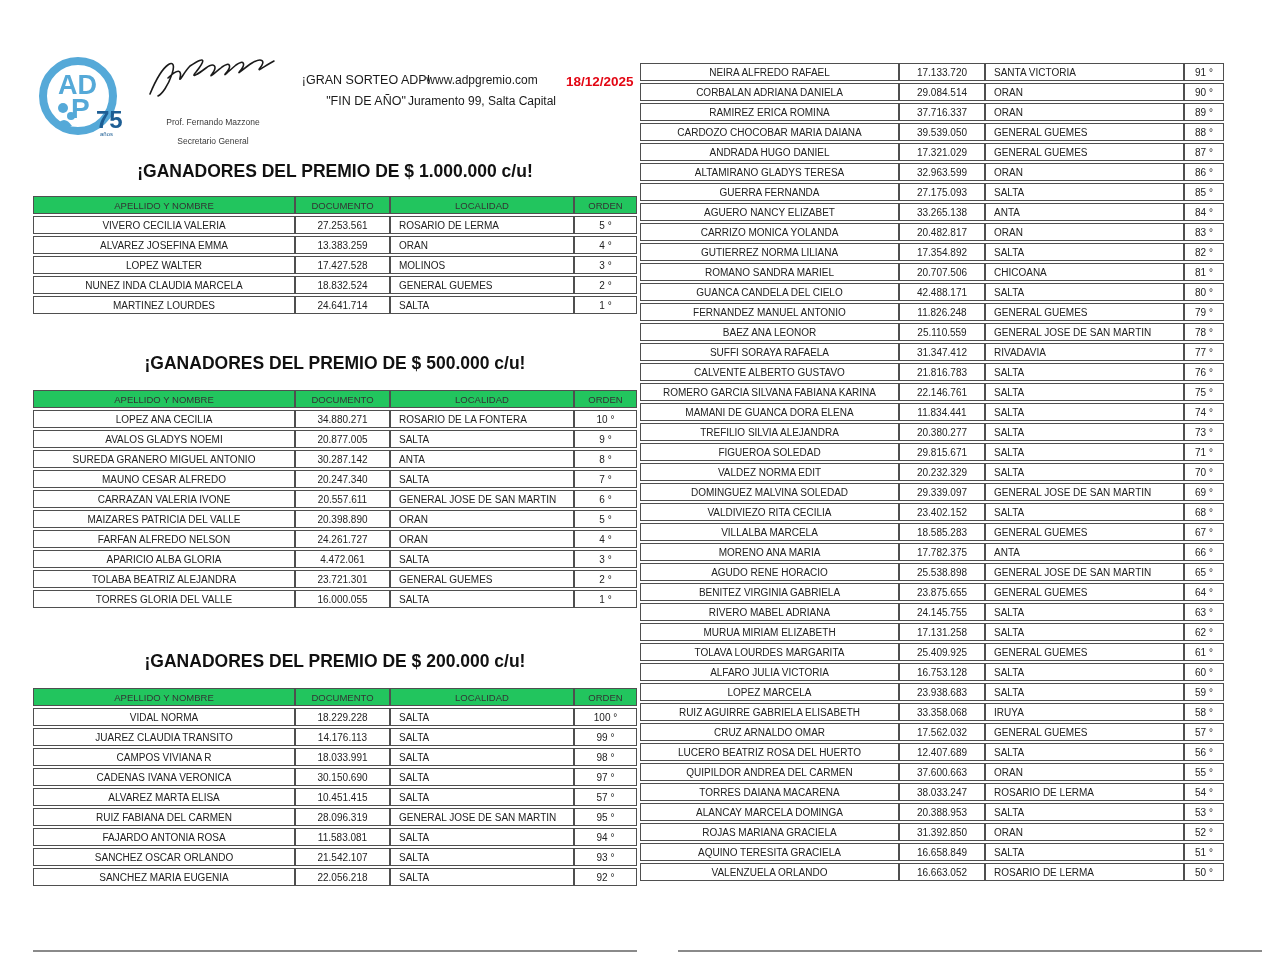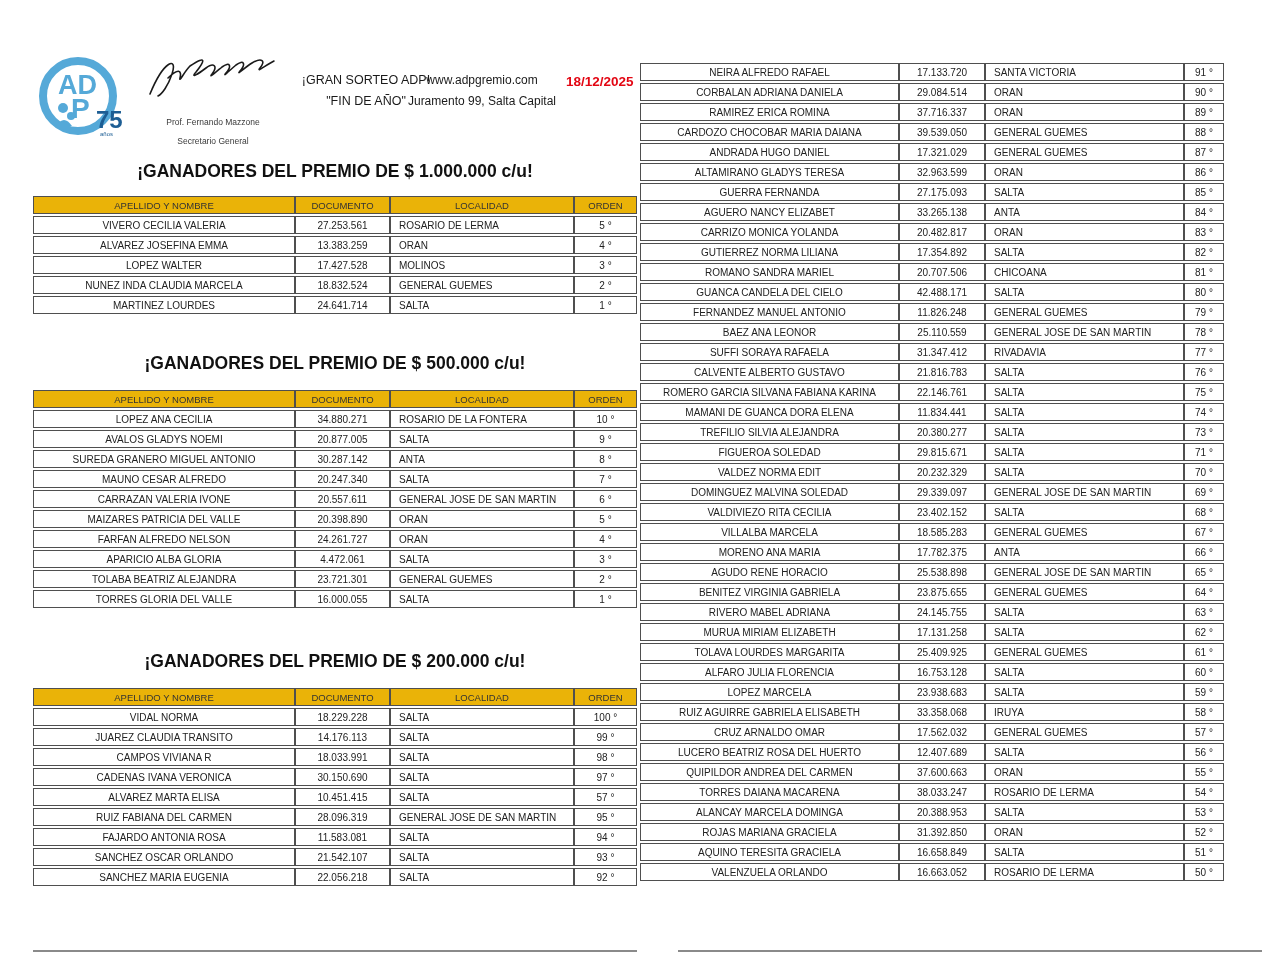--- a/index.html
+++ b/index.html
@@ -16,21 +16,21 @@
 
   
   .sec-title{position:absolute;left:33px;width:604px;text-align:center;font-size:17.5px;font-weight:bold;color:#111;letter-spacing:0;}
   #title-1m{top:161px;}
   #title-500k{top:353px;}
   #title-200k{top:651px;}
 
   
   .tbl{border-collapse:separate;border-spacing:0 2px;table-layout:fixed;position:absolute;}
   .tbl td,.tbl th{border:1px solid #4f4f4f;font-size:10px;height:16px;text-align:center;overflow:hidden;white-space:nowrap;padding:0 2px;color:#222;}
-  .tbl th{background:#eab308;font-weight:normal;font-size:9.5px;color:#333;}
+  .tbl th{background:#22c55e;font-weight:normal;font-size:9.5px;color:#333;}
   .tbl td.c2{text-align:left;padding-left:8px;}
   #tbl-1m{left:33px;top:194px;width:604px;}
   #tbl-500k{left:33px;top:388px;width:604px;}
   #tbl-200k{left:33px;top:686px;width:604px;}
   #tbl-cont{left:640px;top:33px;width:584px;margin-top:28px;}
   .colL-name{width:262px;}.colL-doc{width:95px;}.colL-loc{width:184px;}.colL-ord{width:63px;}
   .colR-name{width:259px;}.colR-doc{width:86px;}.colR-loc{width:199px;}.colR-ord{width:40px;}
 
   .page-rule{position:absolute;top:950px;height:2px;background:#8a8a8a;}
   #rule-left{left:33px;width:604px;}
@@ -461,21 +461,21 @@
           <td class="c2">SALTA</td>
           <td class="c3">62 °</td>
         </tr>
         <tr>
           <td class="c0">TOLAVA LOURDES MARGARITA</td>
           <td class="c1">25.409.925</td>
           <td class="c2">GENERAL GUEMES</td>
           <td class="c3">61 °</td>
         </tr>
         <tr>
-          <td class="c0">ALFARO JULIA FLORENCIA</td>
+          <td class="c0">ALFARO JULIA VICTORIA</td>
           <td class="c1">16.753.128</td>
           <td class="c2">SALTA</td>
           <td class="c3">60 °</td>
         </tr>
         <tr>
           <td class="c0">LOPEZ MARCELA</td>
           <td class="c1">23.938.683</td>
           <td class="c2">SALTA</td>
           <td class="c3">59 °</td>
         </tr>

